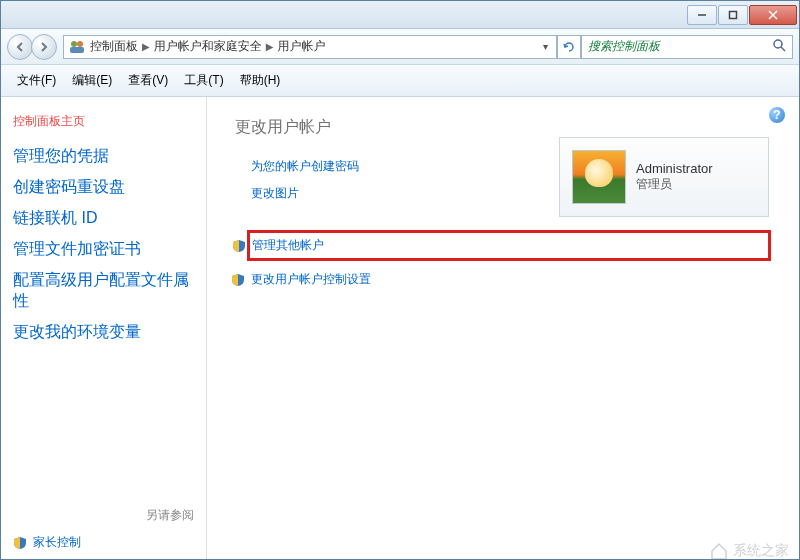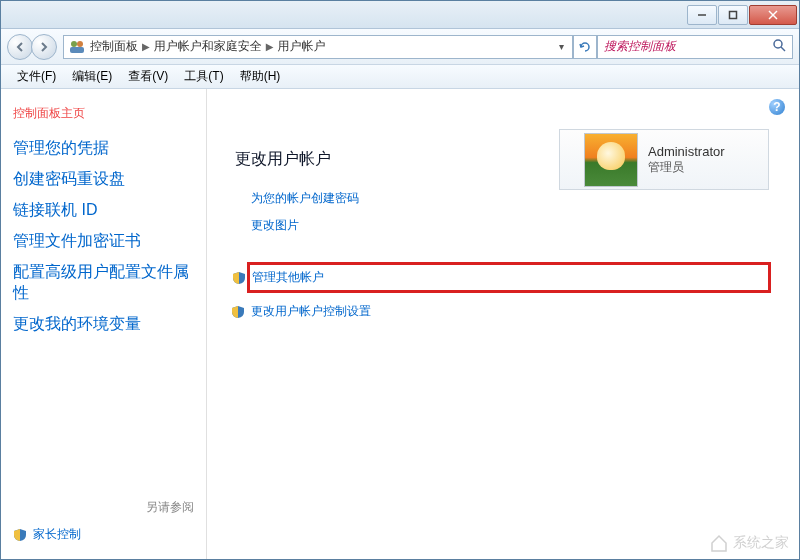--- a/index.html
+++ b/index.html
@@ -11,44 +11,44 @@
 .win-btn svg { width: 10px; height: 10px; }
 
 .navbar { height: 36px; background: linear-gradient(to bottom, #f7fbff, #e8f0f7); display: flex; align-items: center; padding: 0 6px; gap: 0; border-bottom: 1px solid #c8d6e4; }
 .nav-back { width: 56px; height: 28px; display: flex; align-items: center; }
 .nav-circle { width: 26px; height: 26px; border-radius: 50%; background: radial-gradient(circle at 30% 30%, #fff, #c8d6e4); border: 1px solid #9db5cc; display: flex; align-items: center; justify-content: center; }
 .breadcrumb { flex: 1; height: 24px; background: #fff; border: 1px solid #9db5cc; display: flex; align-items: center; padding: 0 4px; font-size: 12px; color: #333; }
 .breadcrumb .bc-icon { width: 18px; height: 18px; margin-right: 4px; }
 .breadcrumb .sep { margin: 0 4px; color: #666; font-size: 10px; }
 .breadcrumb .bc-arrow { margin-left: auto; color: #555; font-size: 10px; padding: 0 4px; }
 .refresh { width: 24px; height: 24px; border: 1px solid #9db5cc; background: #fff; display: flex; align-items: center; justify-content: center; }
-.searchbox { width: 196px; height: 24px; border: 1px solid #9db5cc; background: #fff; display: flex; align-items: center; padding: 0 6px; font-size: 12px; color: #be185d; font-style: italic; }
+.searchbox { width: 212px; height: 24px; border: 1px solid #9db5cc; background: #fff; display: flex; align-items: center; padding: 0 6px; font-size: 12px; color: #15803d; font-style: italic; }
 .searchbox .sicon { margin-left: auto; color: #4a6a9a; }
 
-.menubar { height: 24px; background: linear-gradient(to bottom, #f7fbff, #e8f0f7); display: flex; align-items: center; padding: 0 8px; font-size: 12px; border-bottom: 1px solid #c8d6e4; }
+.menubar { height: 32px; background: linear-gradient(to bottom, #f7fbff, #e8f0f7); display: flex; align-items: center; padding: 0 8px; font-size: 12px; border-bottom: 1px solid #c8d6e4; }
 .menubar .menu-item { padding: 0 8px; cursor: pointer; }
 
 .content { display: flex; height: calc(100% - 88px); position: relative; }
 .sidebar { width: 206px; background: #fff; padding: 16px 12px; border-right: 1px solid #e0e0e0; display: flex; flex-direction: column; }
 .sidebar-title { font-size: 12px; color: #ef4444; margin-bottom: 16px; }
 .sidebar-links { display: flex; flex-direction: column; gap: 10px; }
 .sidebar-link { font-size: 16px; color: #0066cc; cursor: pointer; }
 .sidebar-bottom { margin-top: auto; font-size: 12px; text-align: right; }
 .sidebar-bottom .see-also { color: #888; margin-bottom: 10px; }
 .sidebar-bottom .pc-link { color: #0066cc; display: flex; align-items: center; gap: 6px; }
 
 .main { flex: 1; padding: 20px 28px; position: relative; }
-.main-title { font-size: 16px; color: #0f172a; margin-bottom: 20px; margin-top: 40px; }
+.main-title { font-size: 16px; color: #737373; margin-bottom: 20px; }
 .main-links { display: flex; flex-direction: column; gap: 10px; font-size: 12px; padding-left: 16px; justify-content: center; }
 .main-links .mlink { color: #0066cc; cursor: pointer; display: flex; align-items: center; }
 .main-links .shield { width: 14px; height: 14px; margin-right: 6px; margin-left: -20px; }
 .main-links .spacer { height: 8px; }
 .highlighted-box { border: 3px solid #d92020; padding: 4px 12px 4px 2px; margin-left: -4px; display: inline-flex; }
 
-.account-card { position: absolute; right: 30px; top: 40px; width: 210px; height: 61px; border: 1px solid #d0d8e0; background: linear-gradient(to bottom, #fdfdfd, #f0f4f8); display: flex; align-items: center; padding: 24px; gap: 10px; }
+.account-card { position: absolute; right: 30px; top: 40px; width: 210px; height: 80px; border: 1px solid #d0d8e0; background: linear-gradient(to bottom, #fdfdfd, #f0f4f8); display: flex; align-items: center; padding: 12px; gap: 10px; }
 .account-pic { width: 54px; height: 54px; border: 1px solid #c0c8d0; background: linear-gradient(to bottom, #f8b030 0%, #f08020 45%, #3a7a2a 55%, #4a8a3a 100%); position: relative; }
 .account-pic::before { content: ""; position: absolute; top: 8px; left: 50%; transform: translateX(-50%); width: 28px; height: 28px; background: radial-gradient(circle at 40% 40%, #fff8e0, #f8c850); border-radius: 50% 50% 45% 45%; }
 .account-info .aname { font-size: 13px; color: #333; }
 .account-info .arole { font-size: 12px; color: #555; }
 
 .help-icon { position: absolute; right: 14px; top: 10px; width: 16px; height: 16px; border-radius: 50%; background: radial-gradient(circle at 30% 30%, #a0d0ff, #3080d0); color: #fff; font-size: 12px; display: flex; align-items: center; justify-content: center; font-weight: bold; cursor: pointer; }
 
 .watermark { position: absolute; bottom: 6px; right: 10px; font-size: 14px; color: rgba(120,120,120,0.35); display: flex; align-items: center; gap: 4px; pointer-events: none; }
 .shield-svg { width: 14px; height: 14px; }
 </style>

